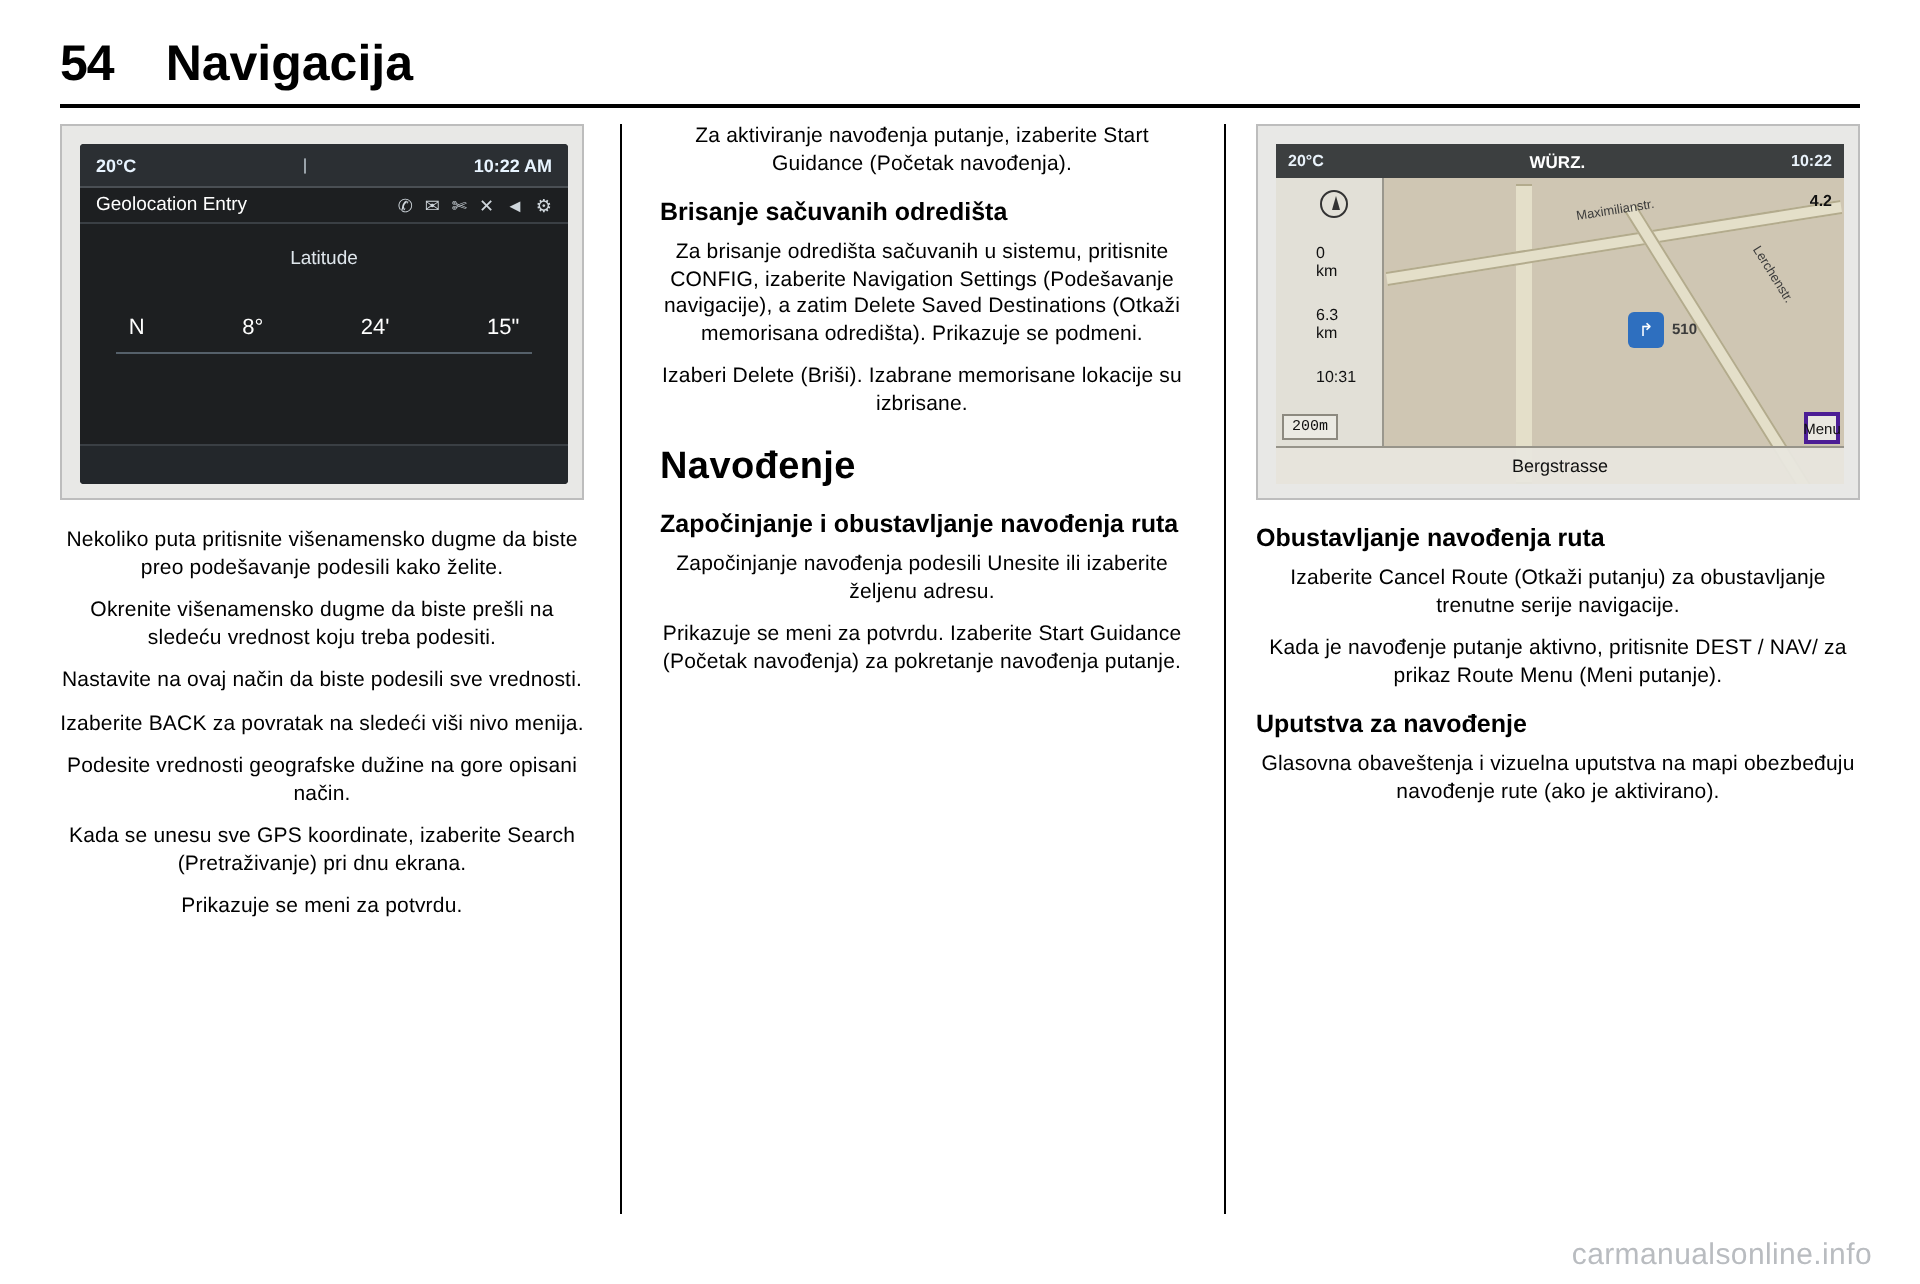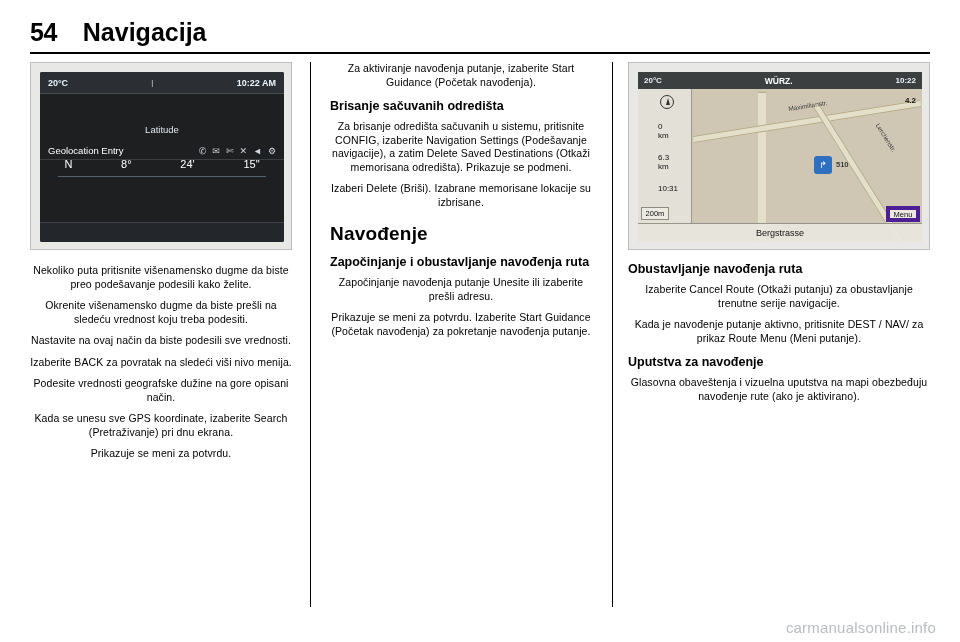--- a/index.html
+++ b/index.html
@@ -114,21 +114,20 @@
     color: #e8f4ff;
   }
   .s1-statusbar .mid { flex: 1; text-align: center; color:#9aa3aa; font-size: 8px;}
   .s1-row2 {
     position: absolute; left: 0; top: 22px;
     width: 100%; height: 18px;
     display: flex; align-items: center;
     padding: 0 8px;
     font-size: 9.5px;
     border-bottom: 1px solid #3a3f44;
-    margin-top: 48px;
   }
   .s1-icons {
     margin-left: auto;
     display: flex; gap: 6px;
     align-items: center;
     font-size: 9px;
     color: #cfd6dc;
   }
   .s1-label {
     position: absolute;
@@ -209,34 +208,34 @@
     content: "";
     position: absolute;
     left: 5px; top: 1.5px;
     border-left: 2px solid transparent;
     border-right: 2px solid transparent;
     border-bottom: 7px solid #333;
   }
   .s2-menu {
     position: absolute;
     right: 2px; bottom: 20px;
-    width: 34px; height: 16px;
+    width: 18px; height: 16px;
     background: rgba(235,234,228,0.95);
-    border: 4px solid #4c1d95;
+    border: 2px solid #4c1d95;
     font-size: 7.5px;
     display: flex; align-items: center; justify-content: center;
   }
   .s2-zoom {
     position: absolute;
     left: 3px; bottom: 22px;
     width: 28px; height: 13px;
     background: rgba(235,234,228,0.95);
     border: 1px solid #8d8a80;
     font-size: 7.5px;
-    display: flex; align-items: center; justify-content: center;
+    display: flex; align-items: center; justify-content: center; font-family: Liberation Mono, monospace;
   }
   .s2-bottombar {
     position: absolute;
     left: 0; bottom: 0;
     width: 100%; height: 19px;
     background: rgba(232,230,222,0.95);
     border-top: 1px solid #97948a;
     display: flex; align-items: center; justify-content: center;
     font-size: 9px;
   }
@@ -334,21 +333,21 @@
     <p>Prikazuje se meni za potvrdu.</p>
   </div>
 
   <div class="col col2">
     <p>Za aktiviranje navođenja putanje, izaberite Start Guidance (Početak navođenja).</p>
     <h3>Brisanje sačuvanih odredišta</h3>
     <p>Za brisanje odredišta sačuvanih u sistemu, pritisnite CONFIG, izaberite Navigation Settings (Podešavanje navigacije), a zatim Delete Saved Destinations (Otkaži memorisana odredišta). Prikazuje se podmeni.</p>
     <p>Izaberi Delete (Briši). Izabrane memorisane lokacije su izbrisane.</p>
     <h2>Navođenje</h2>
     <h3>Započinjanje i obustavljanje navođenja ruta</h3>
-    <p>Započinjanje navođenja putanje Unesite ili izaberite prešli adresu.</p>
+    <p>Započinjanje navođenja podesili Unesite ili izaberite željenu adresu.</p>
     <p>Prikazuje se meni za potvrdu. Izaberite Start Guidance (Početak navođenja) za pokretanje navođenja putanje.</p>
   </div>
 
   <div class="col col3">
 
     <div class="shot2">
       <div class="shot2-inner">
 
         <div class="s2-road r2"></div>
         <div class="s2-road r1"></div>

